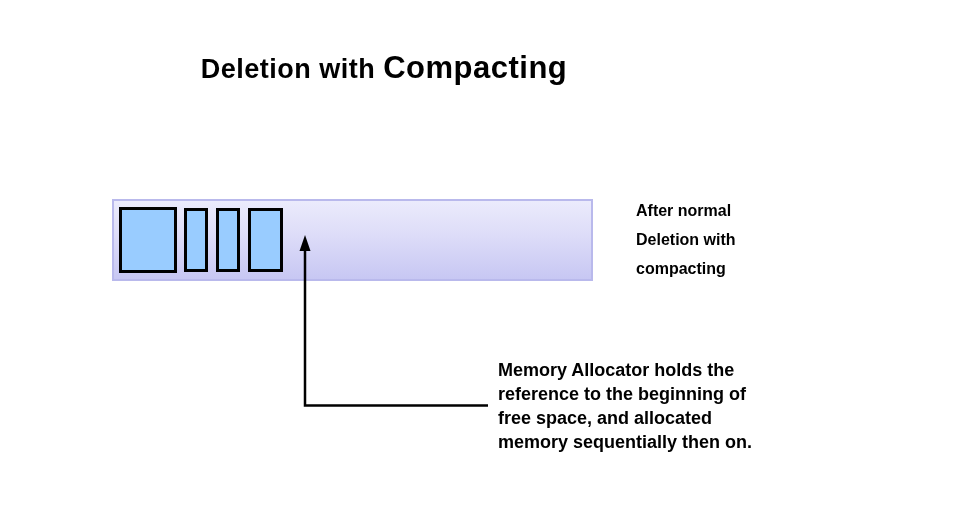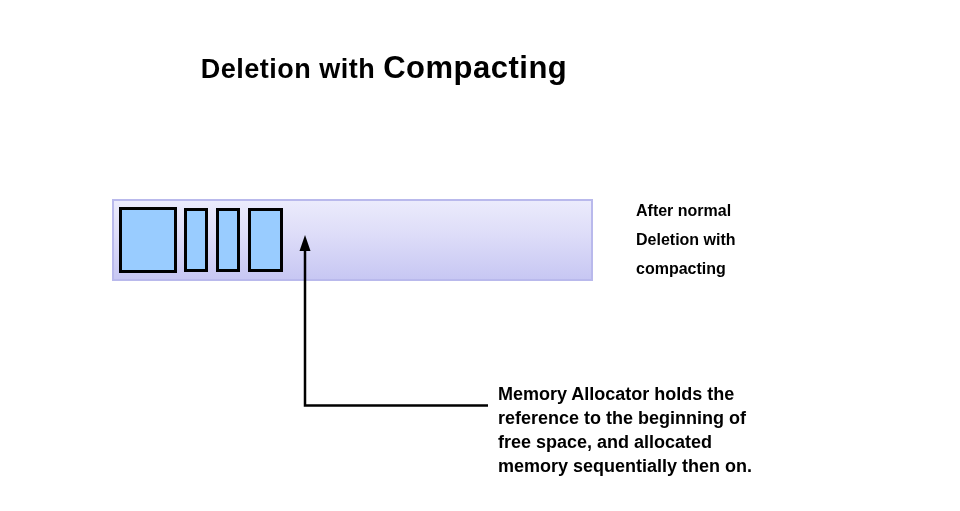--- a/index.html
+++ b/index.html
@@ -83,21 +83,20 @@
 
   
   .allocator-note {
     position: absolute;
     left: 498px;
     top: 358px;
     font-size: 18px;
     font-weight: bold;
     line-height: 24px;
     white-space: pre-line;
-    margin-top: 24px;
   }
 </style>
 </head>
 <body>
 
 <div class="slide">
 
   <div class="slide-title">
     <span class="title-part1">Deletion with </span><span class="title-part2">Compacting</span>
   </div>

